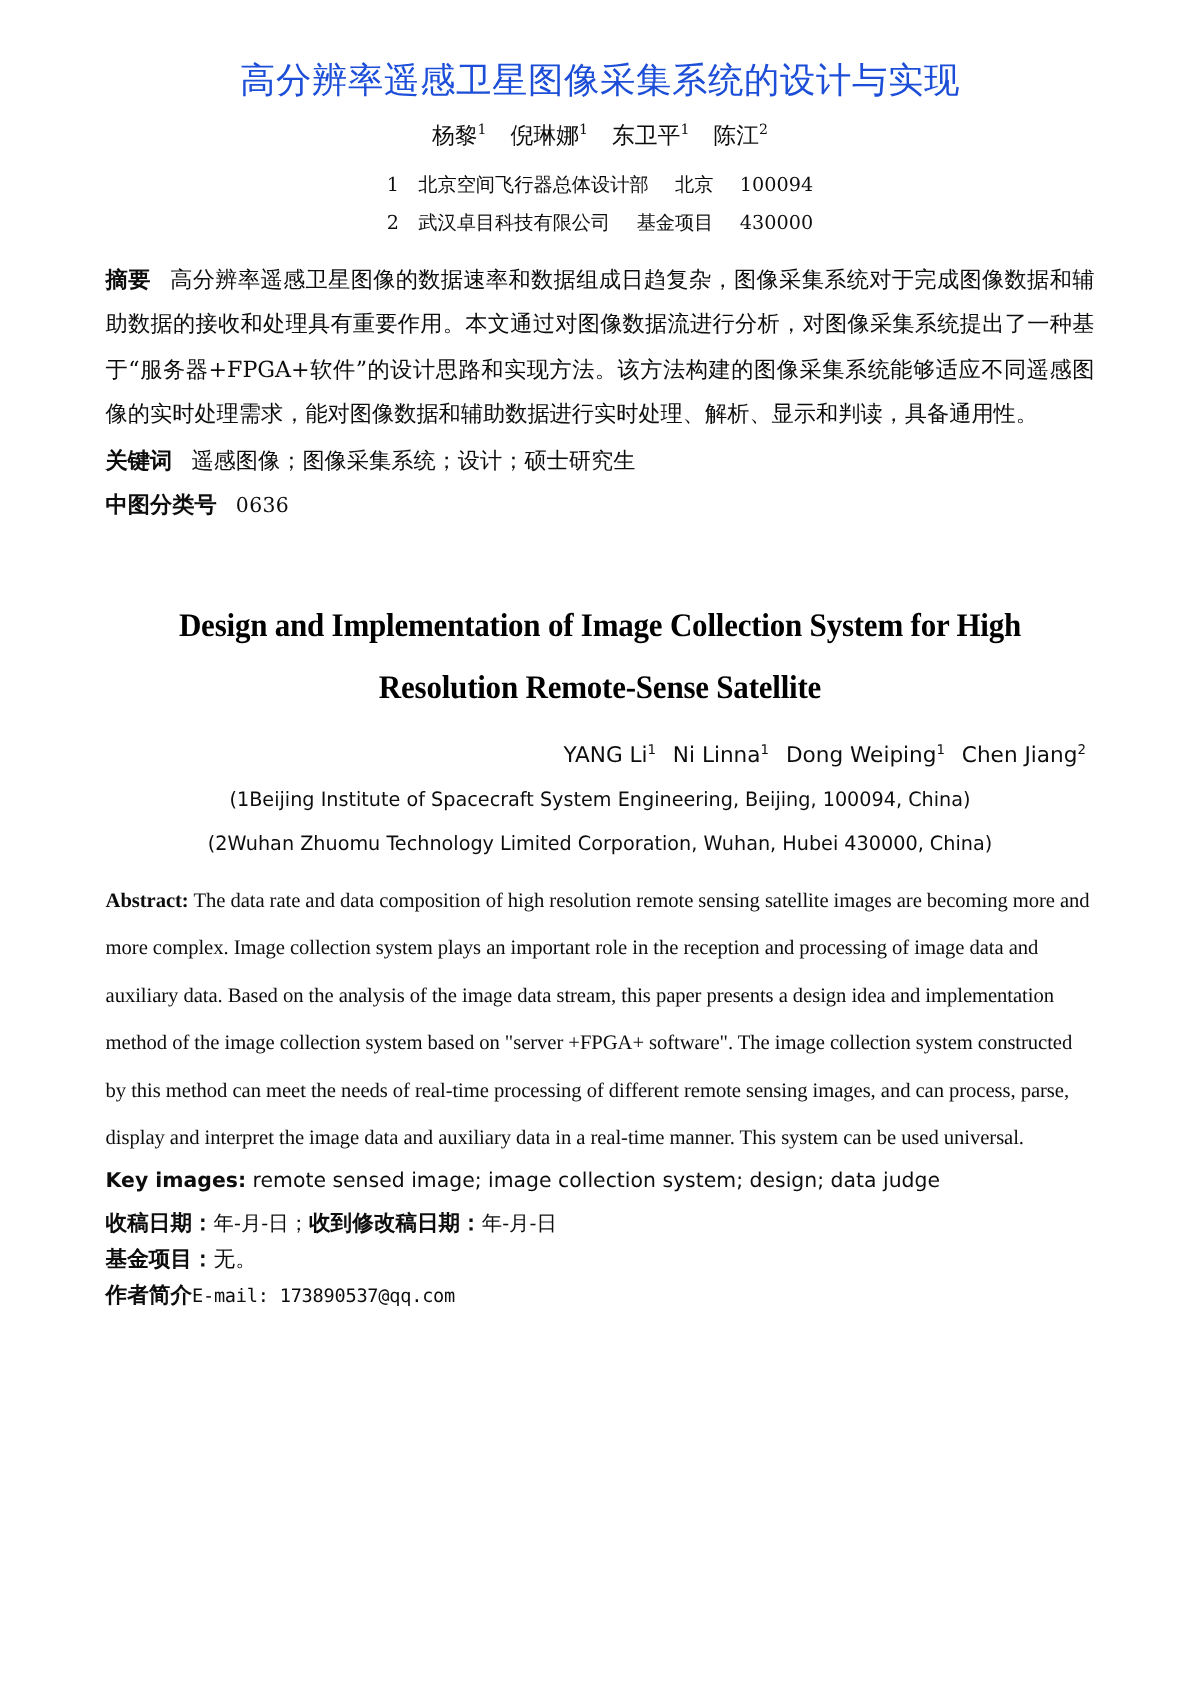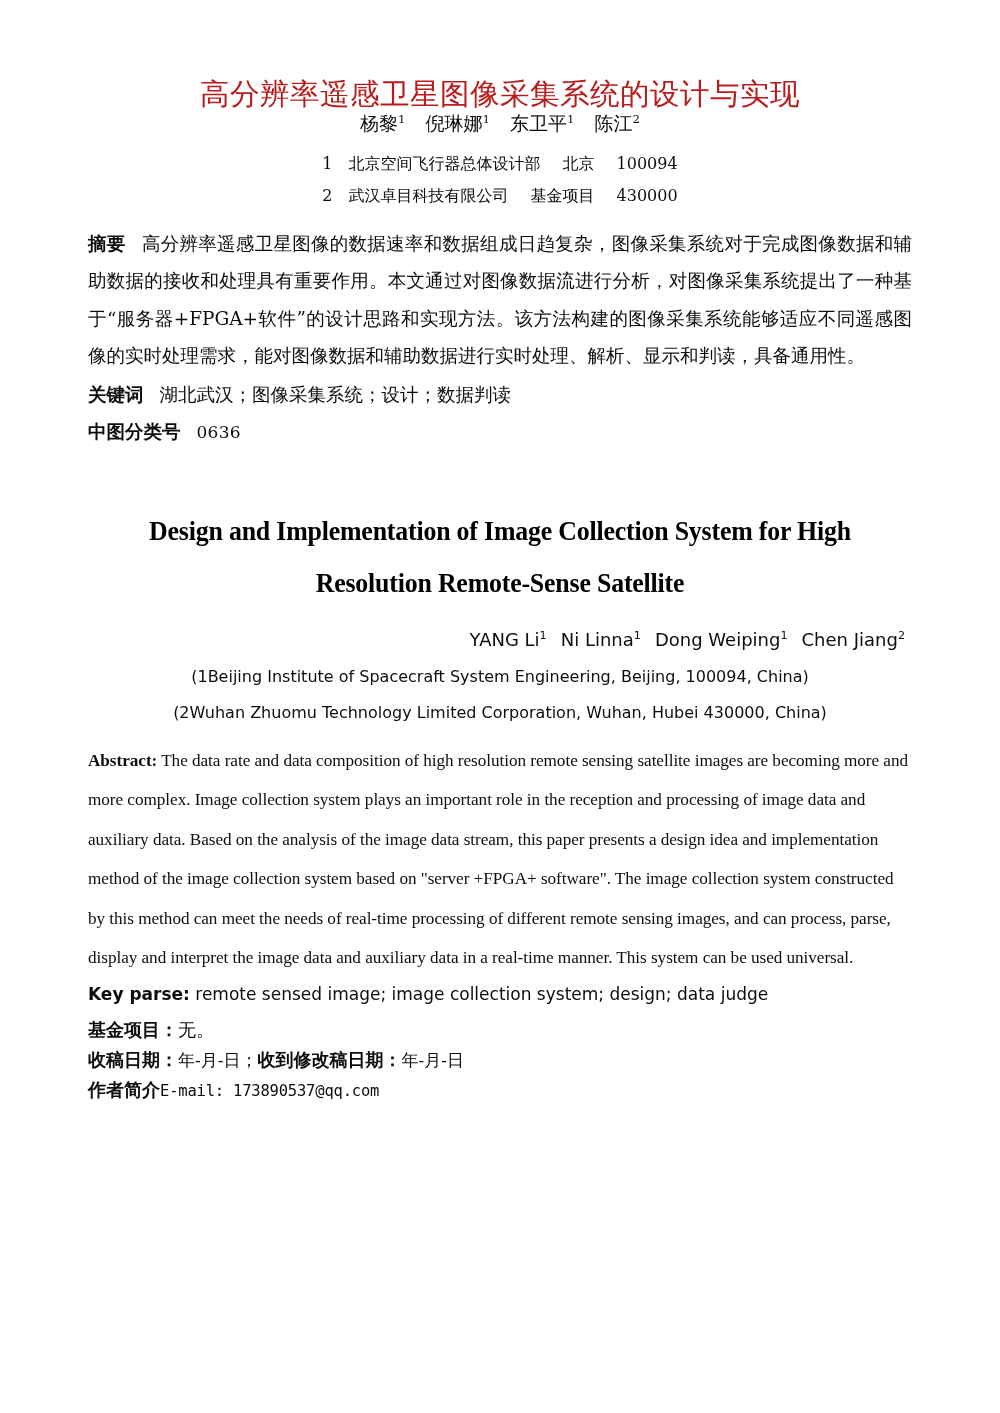--- a/index.html
+++ b/index.html
@@ -26,31 +26,32 @@
 
   .content {
     position: absolute;
     left: 88px;
     top: 0;
     width: 824px;
   }
 
   
   .cn-title {
-    margin-top: 78px;
+    margin-top: 51px;
     text-align: center;
     font-family: "DejaVu Serif", serif;
     font-size: 29.5px;
     letter-spacing: 0.5px;
     line-height: 1.15;
     font-weight: 400;
-    color: #b91c1c;
+    color: #1d4ed8;
   }
 
   .cn-authors {
+    margin-top: 17px;
     text-align: center;
     font-size: 19px;
     line-height: 1.2;
   }
   .cn-authors .au { margin: 0 10px; }
   .cn-authors sup,
   .cn-affil sup {
     font-size: 0.62em;
     vertical-align: super;
     line-height: 0;
@@ -183,43 +184,43 @@
     <div class="cn-authors">
       <span class="au"><span>杨黎</span><sup>1</sup></span><span class="au"><span>倪琳娜</span><sup>1</sup></span><span class="au"><span>东卫平</span><sup>1</sup></span><span class="au"><span>陈江</span><sup>2</sup></span>
     </div>
 
     <div class="cn-affil"><span>1</span><span class="gap-s"></span><span>北京空间飞行器总体设计部</span><span class="gap"></span><span>北京</span><span class="gap"></span><span>100094</span></div>
 
     <div class="cn-affil second"><span>2</span><span class="gap-s"></span><span>武汉卓目科技有限公司</span><span class="gap"></span><span>基金项目</span><span class="gap"></span><span>430000</span></div>
 
     <div class="cn-abs-block"><span class="lbl-b">摘要</span><span class="sp-wide"></span><span>高分辨率遥感卫星图像的数据速率和数据组成日趋复杂，图像采集系统对于完成图像数据和辅助数据的接收和处理具有重要作用。本文通过对图像数据流进行分析，对图像采集系统提出了一种基于“服务器+FPGA+软件”的设计思路和实现方法。该方法构建的图像采集系统能够适应不同遥感图像的实时处理需求，能对图像数据和辅助数据进行实时处理、解析、显示和判读，具备通用性。</span></div>
 
-    <div class="cn-kw"><span class="lbl-b">关键词</span><span class="sp-wide"></span><span>湖北武汉；图像采集系统；设计；数据判读</span></div>
+    <div class="cn-kw"><span class="lbl-b">关键词</span><span class="sp-wide"></span><span>遥感图像；图像采集系统；设计；硕士研究生</span></div>
 
     <div class="cn-clc"><span class="lbl-b">中图分类号</span><span class="sp-wide"></span><span class="num">0636</span></div>
 
     <div class="en-title">
       <div>Design and Implementation of Image Collection System for High</div>
       <div>Resolution Remote-Sense Satellite</div>
     </div>
 
     <div class="en-authors">
       <span class="au"><span>YANG Li</span><sup>1</sup></span><span class="au"><span>Ni Linna</span><sup>1</sup></span><span class="au"><span>Dong Weiping</span><sup>1</sup></span><span class="au"><span>Chen Jiang</span><sup>2</sup></span>
     </div>
 
     <div class="en-affil">(1Beijing Institute of Spacecraft System Engineering, Beijing, 100094, China)</div>
     <div class="en-affil second">(2Wuhan Zhuomu Technology Limited Corporation, Wuhan, Hubei 430000, China)</div>
 
     <div class="en-abs-block"><b>Abstract:</b><span> The data rate and data composition of high resolution remote sensing satellite images are becoming more and more complex. Image collection system plays an important role in the reception and processing of image data and auxiliary data. Based on the analysis of the image data stream, this paper presents a design idea and implementation method of the image collection system based on "server +FPGA+ software". The image collection system constructed by this method can meet the needs of real-time processing of different remote sensing images, and can process, parse, display and interpret the image data and auxiliary data in a real-time manner. This system can be used universal.</span></div>
 
-    <div class="en-kw"><b>Key parse:</b><span> remote sensed image; image collection system; design; data judge</span></div>
+    <div class="en-kw"><b>Key images:</b><span> remote sensed image; image collection system; design; data judge</span></div>
 
     <div class="footer">
+      <div class="row"><span class="lbl-b">收稿日期：</span><span class="num-i">年-月-日；</span><span class="lbl-b">收到修改稿日期：</span><span class="num-i">年-月-日</span></div>
+
       <div class="row"><span class="lbl-b">基金项目：</span><span>无。</span></div>
-
-      <div class="row"><span class="lbl-b">收稿日期：</span><span class="num-i">年-月-日；</span><span class="lbl-b">收到修改稿日期：</span><span class="num-i">年-月-日</span></div>
 
 
       <div class="row"><span class="lbl-b">作者简介</span><span class="mono">E-mail: </span><span class="mono">173890537@qq.com</span></div>
     </div>
 
   </div>
 </div>
 
 </body></html>

